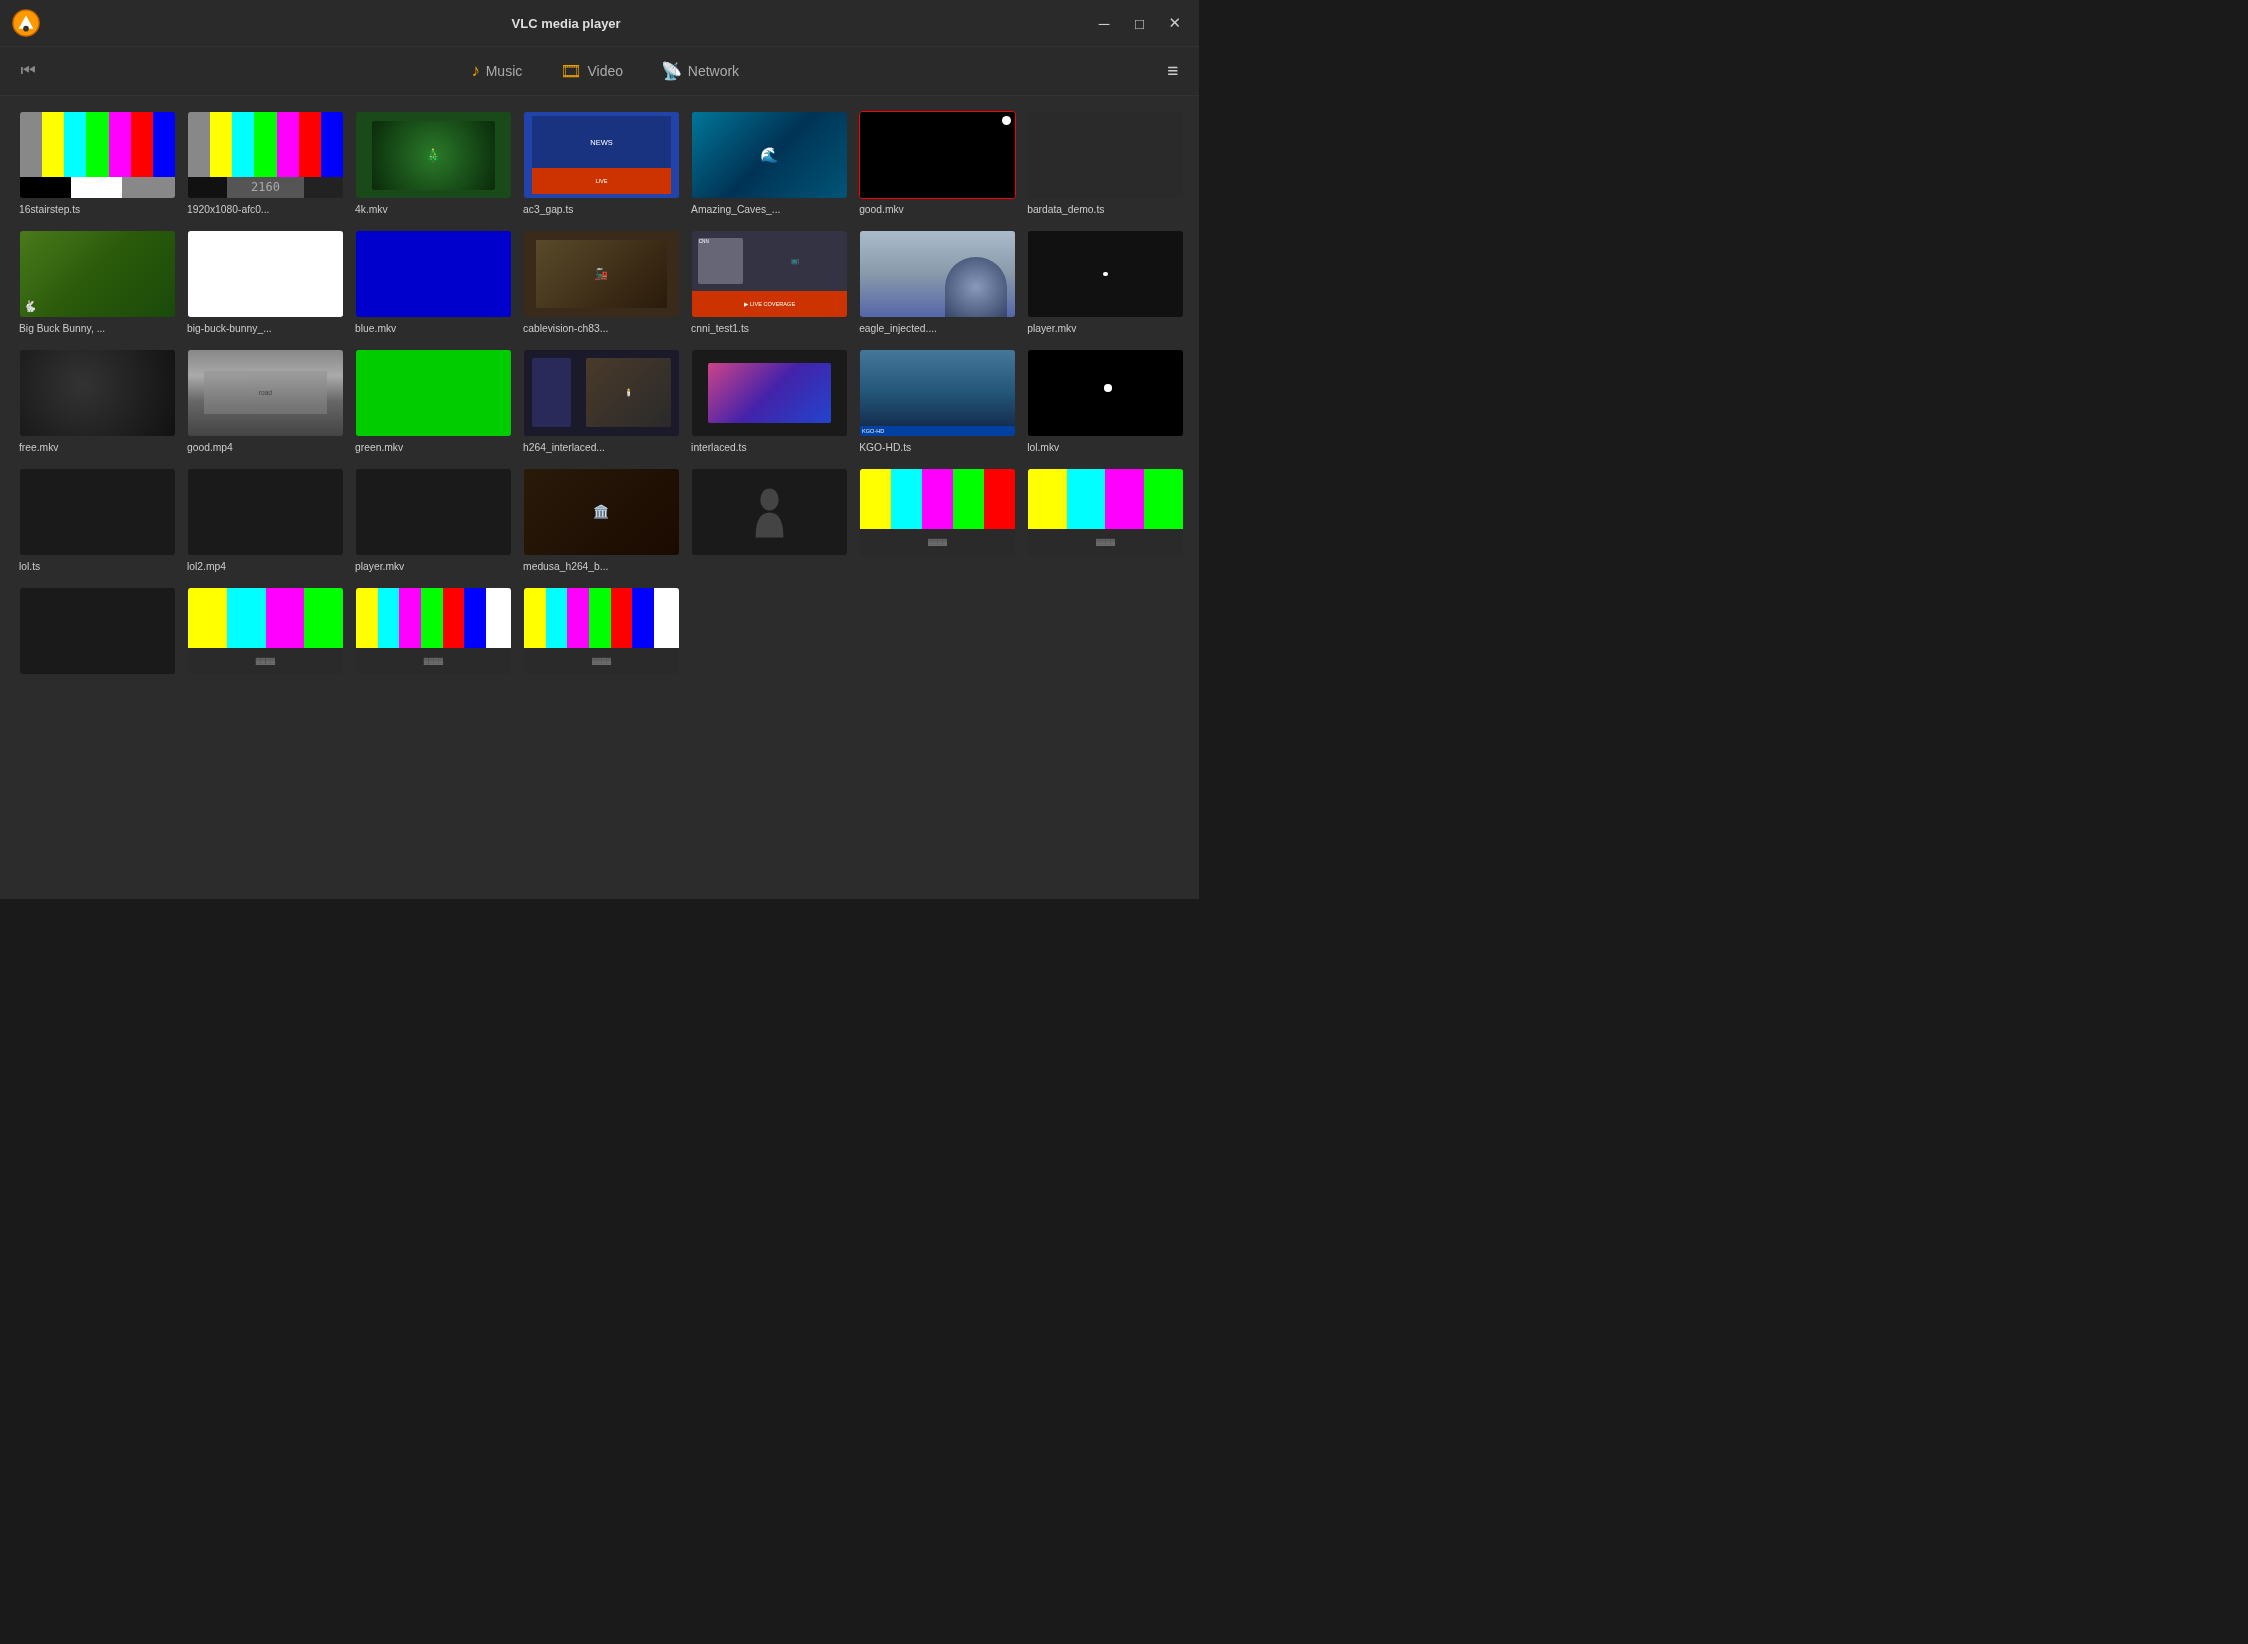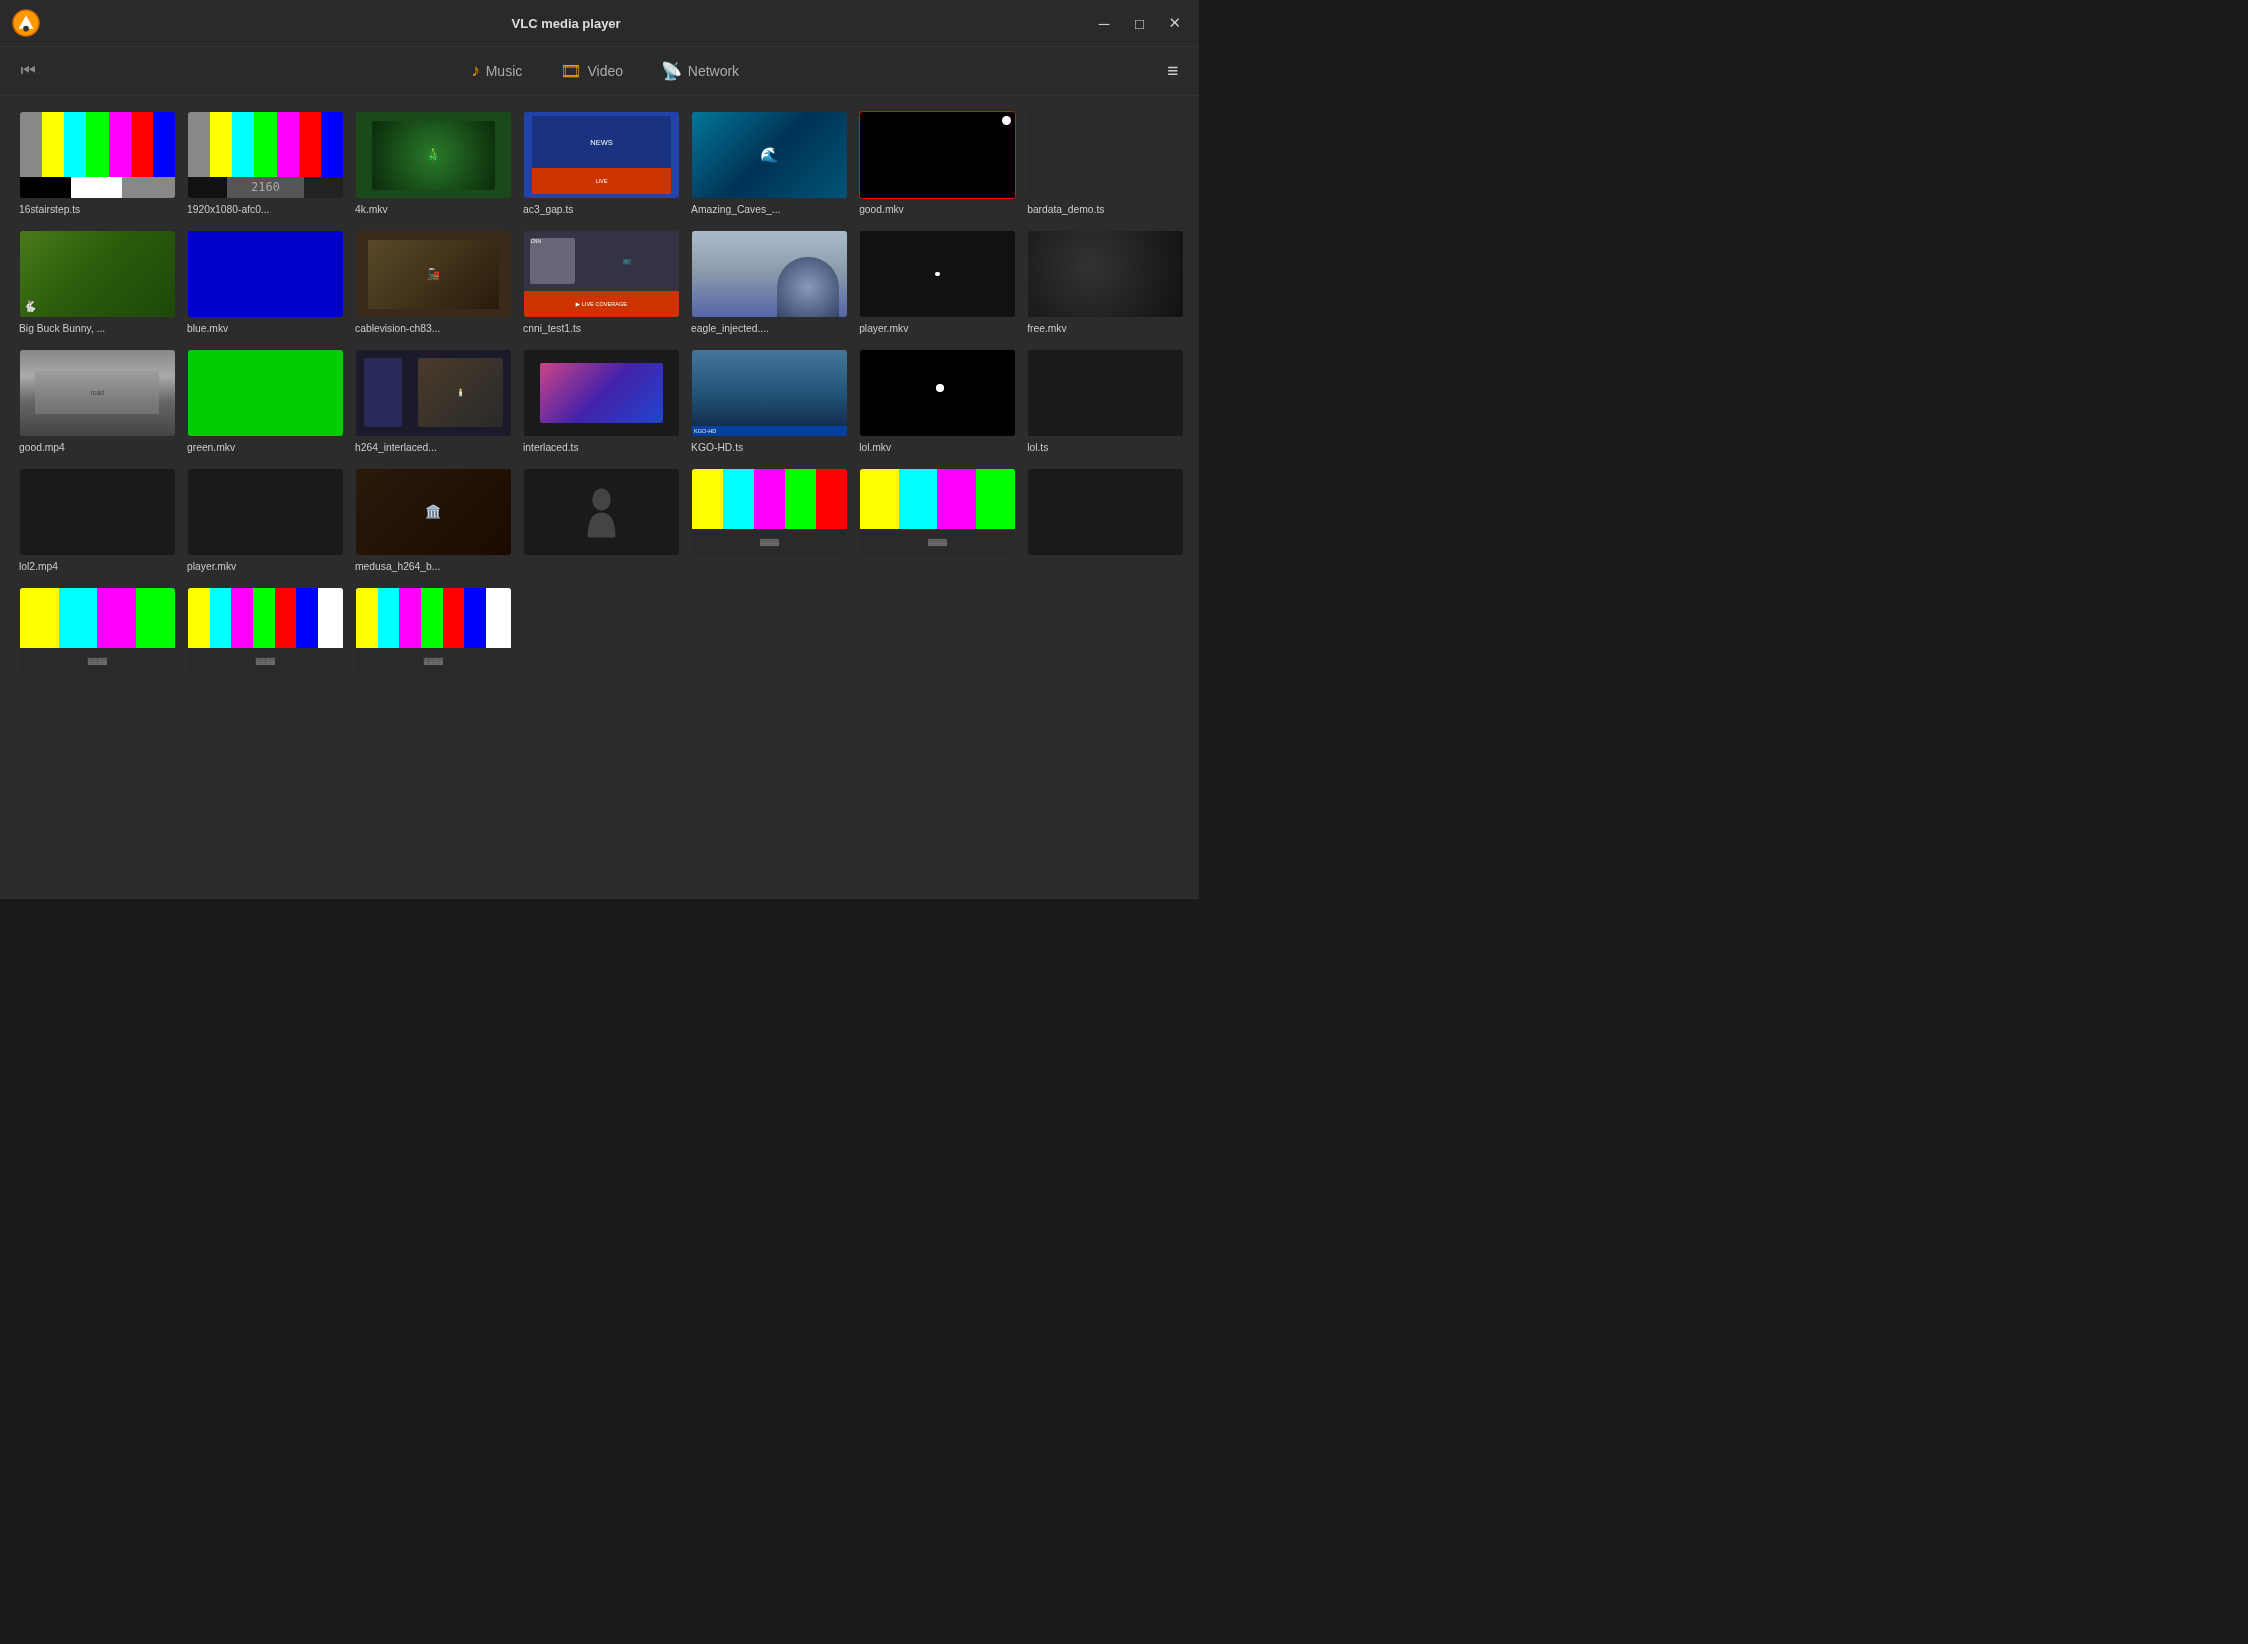--- a/index.html
+++ b/index.html
@@ -277,20 +277,26 @@
 
       <div class="media-item">
         <div class="media-thumb">
           <div style="position:absolute;width:100%;height:100%;background:linear-gradient(135deg,#4a7a1a 0%,#2a5a0a 50%,#1a4a0a 100%);display:flex;align-items:flex-end;justify-content:flex-start;">
             <div style="font-size:11.2px;margin:3.7px;">🐇</div>
           </div>
         </div>
         <span class="media-name">Big Buck Bunny, ...</span>
       </div>
 
+      <div class="media-item">
+        <div class="media-thumb">
+          <div style="position:absolute;width:100%;height:100%;background:#fff;"></div>
+        </div>
+        <span class="media-name">big-buck-bunny_...</span>
+      </div>
 
       <div class="media-item">
         <div class="media-thumb">
           <div style="position:absolute;width:100%;height:100%;background:#0000cc;"></div>
         </div>
         <span class="media-name">blue.mkv</span>
       </div>
 
       <div class="media-item">
         <div class="media-thumb">

